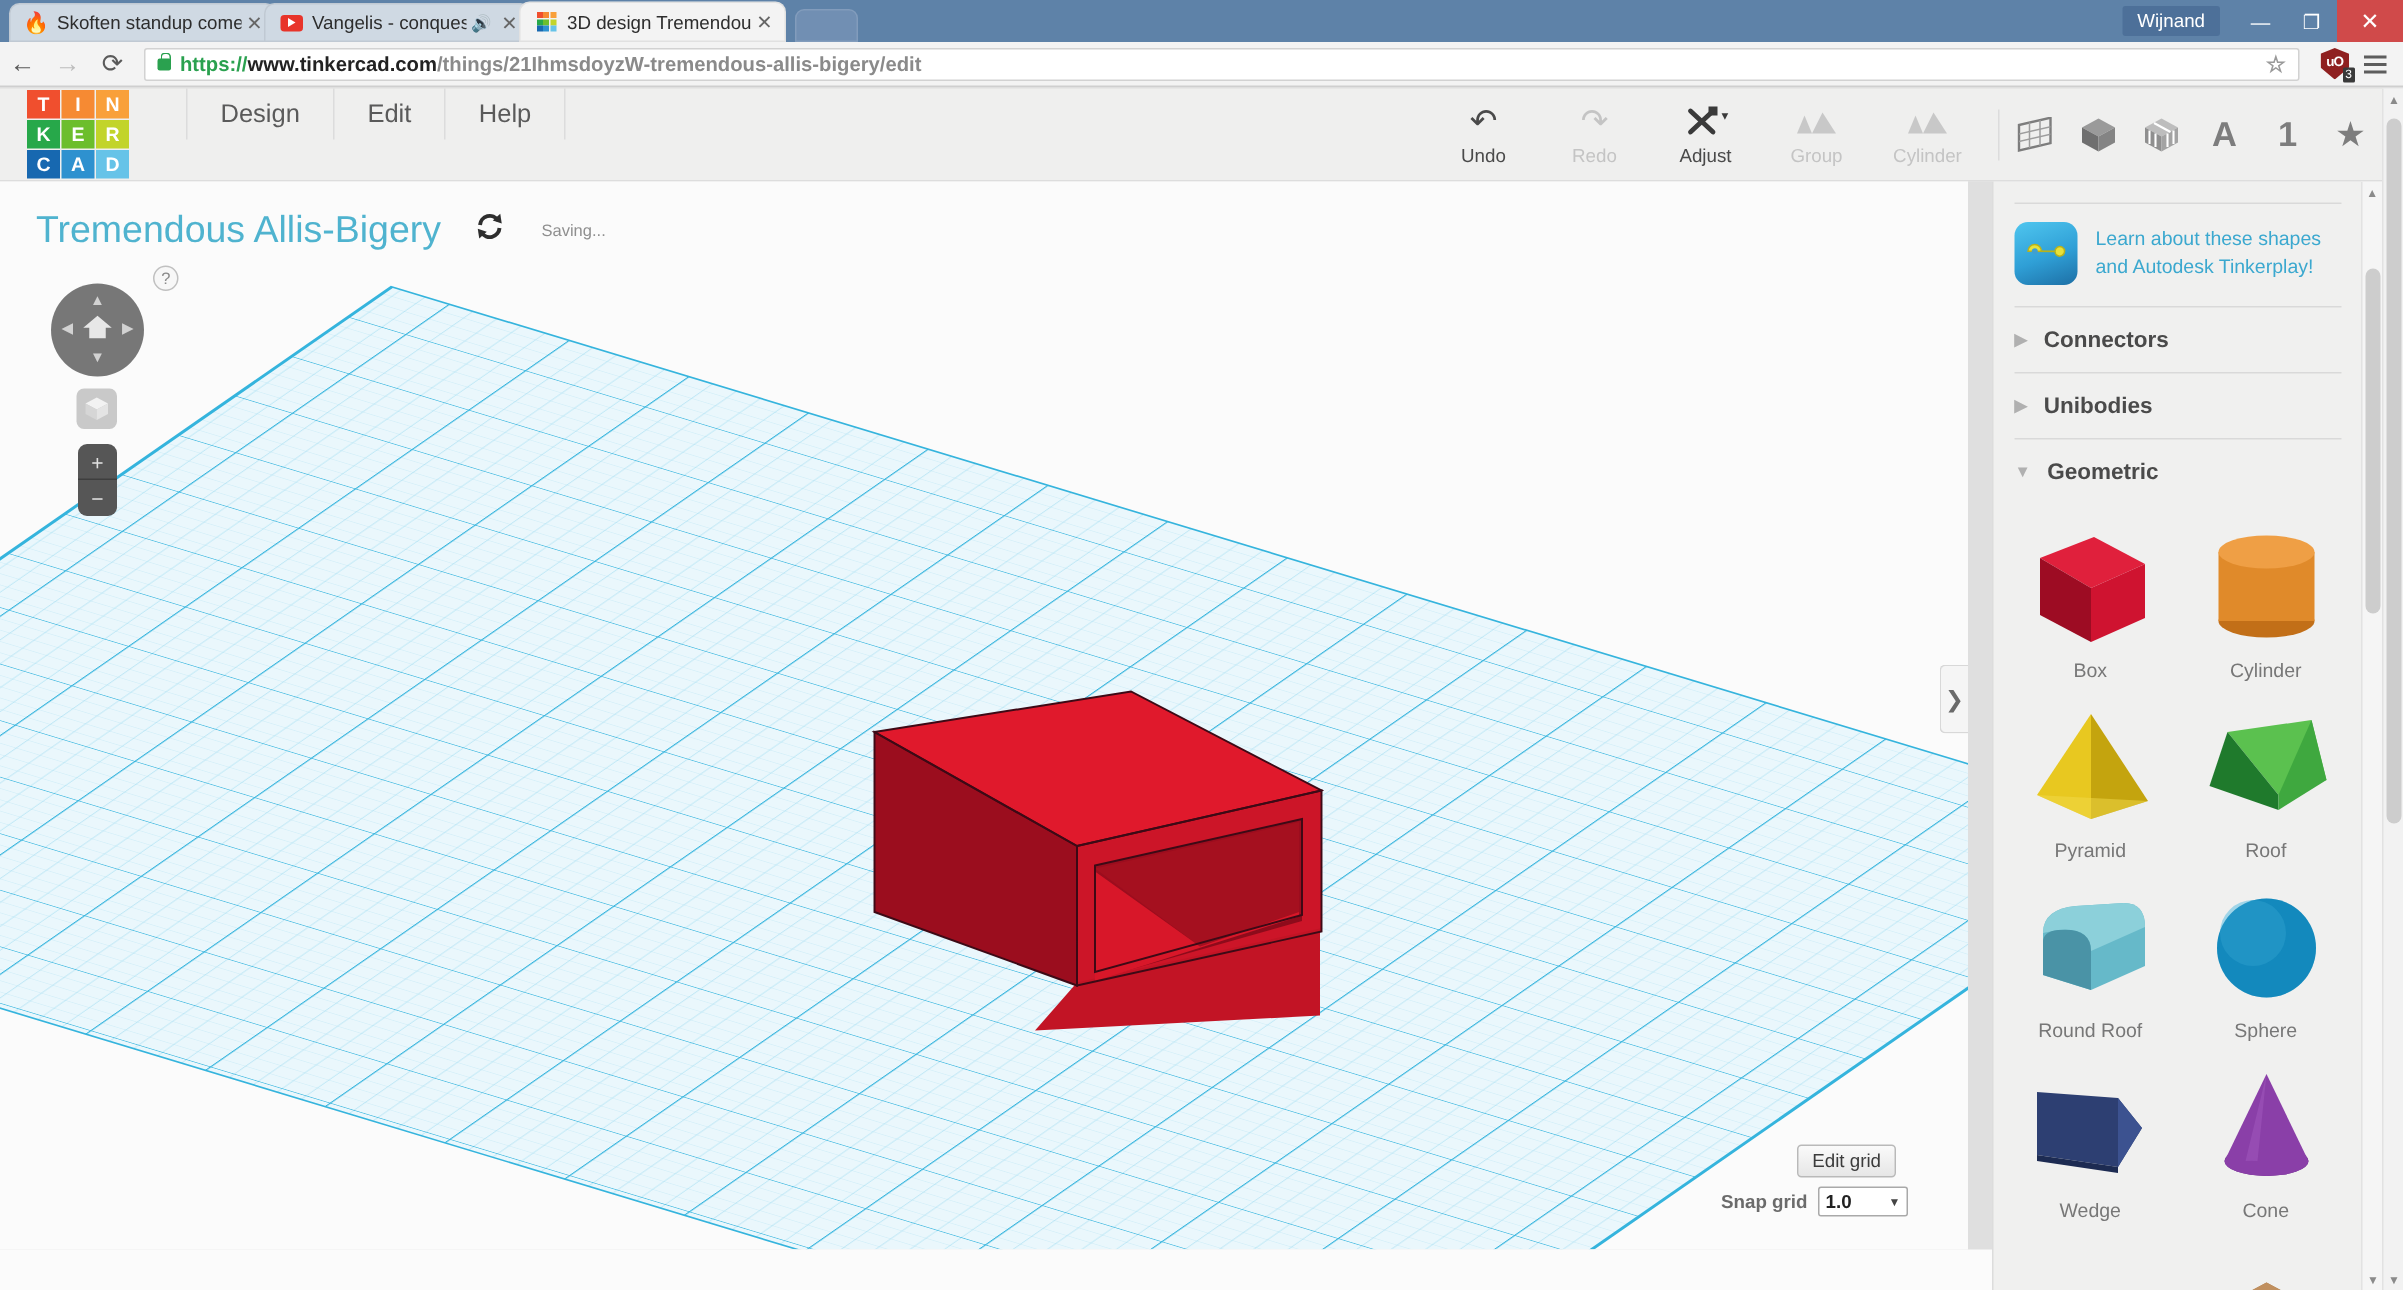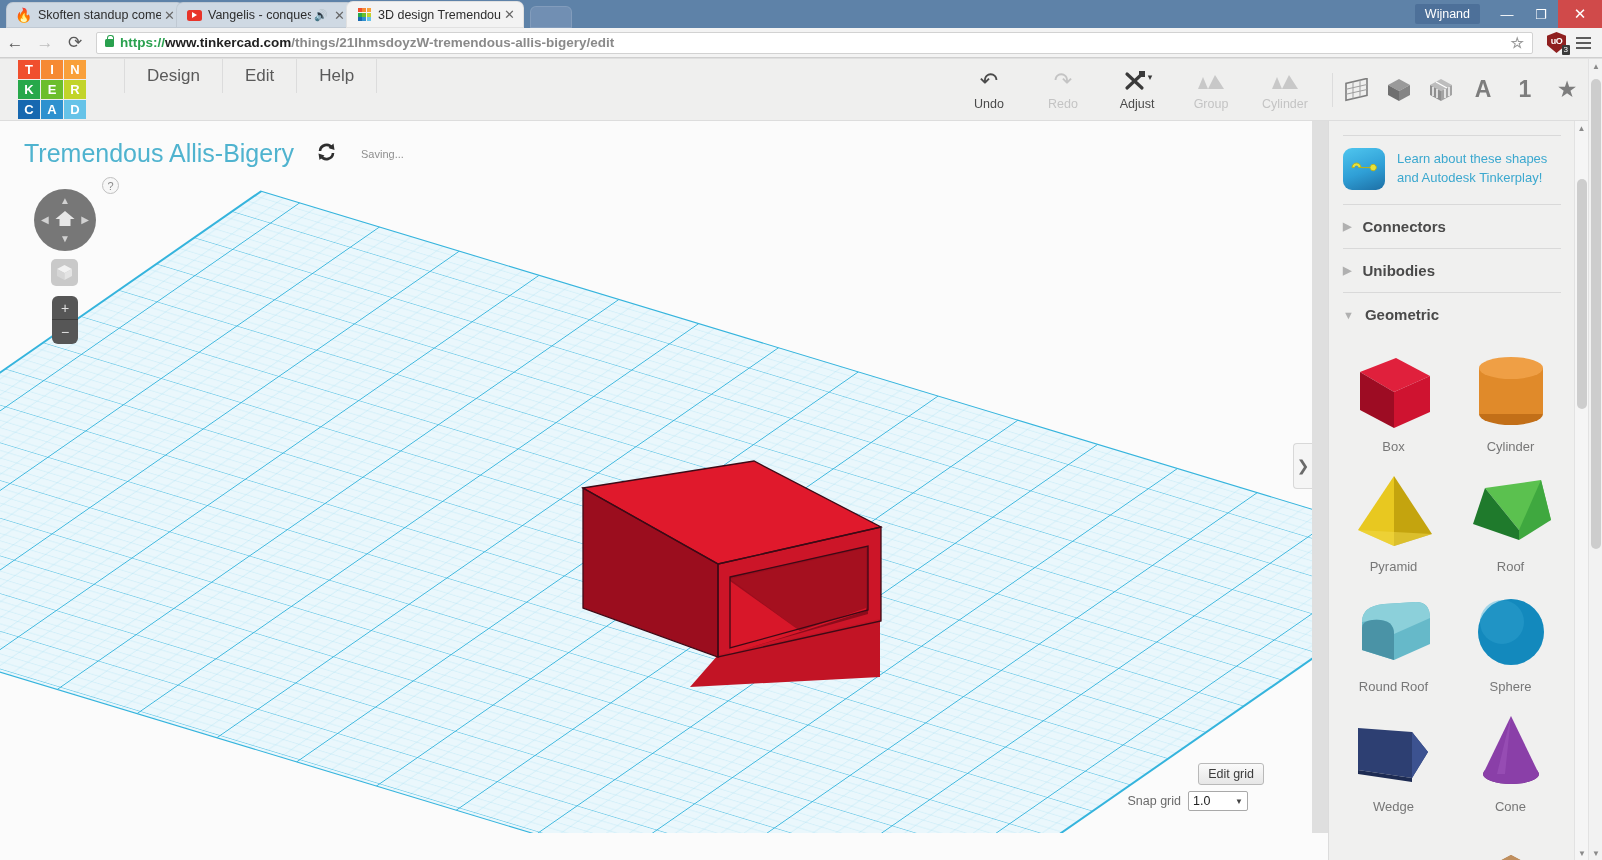--- a/index.html
+++ b/index.html
@@ -217,22 +217,22 @@
   #zoom-stack .zi-plus { border-bottom: 1px solid #3e3e3e; }
 
   
   #edit-grid-btn {
     position: absolute; right: 48px; bottom: 48px; z-index: 25;
     background: linear-gradient(#fafafa,#e6e6e6);
     border: 1px solid #b9b9b9; border-radius: 3px;
     font-size: 12.5px; color: #3c3c3c; padding: 3px 9px;
   }
   #snap-grid-row {
-    position: absolute; right: 64px; bottom: 22px; z-index: 25;
-    display: flex; align-items: center; gap: 7px;
+    position: absolute; right: 40px; bottom: 22px; z-index: 25;
+    display: flex; align-items: center; gap: 7px; font-weight: bold;
   }
   #snap-grid-label { font-size: 12.5px; color: #6b6b6b; }
   #snap-grid-select {
     width: 60px; height: 20px; background: #fff;
     border: 1px solid #a9a9a9; border-radius: 2px;
     display: flex; align-items: center; justify-content: space-between;
     padding: 0 4px; font-size: 12.5px; color: #222;
   }
   #snap-grid-select .caret { font-size: 8px; color: #444; }
 

